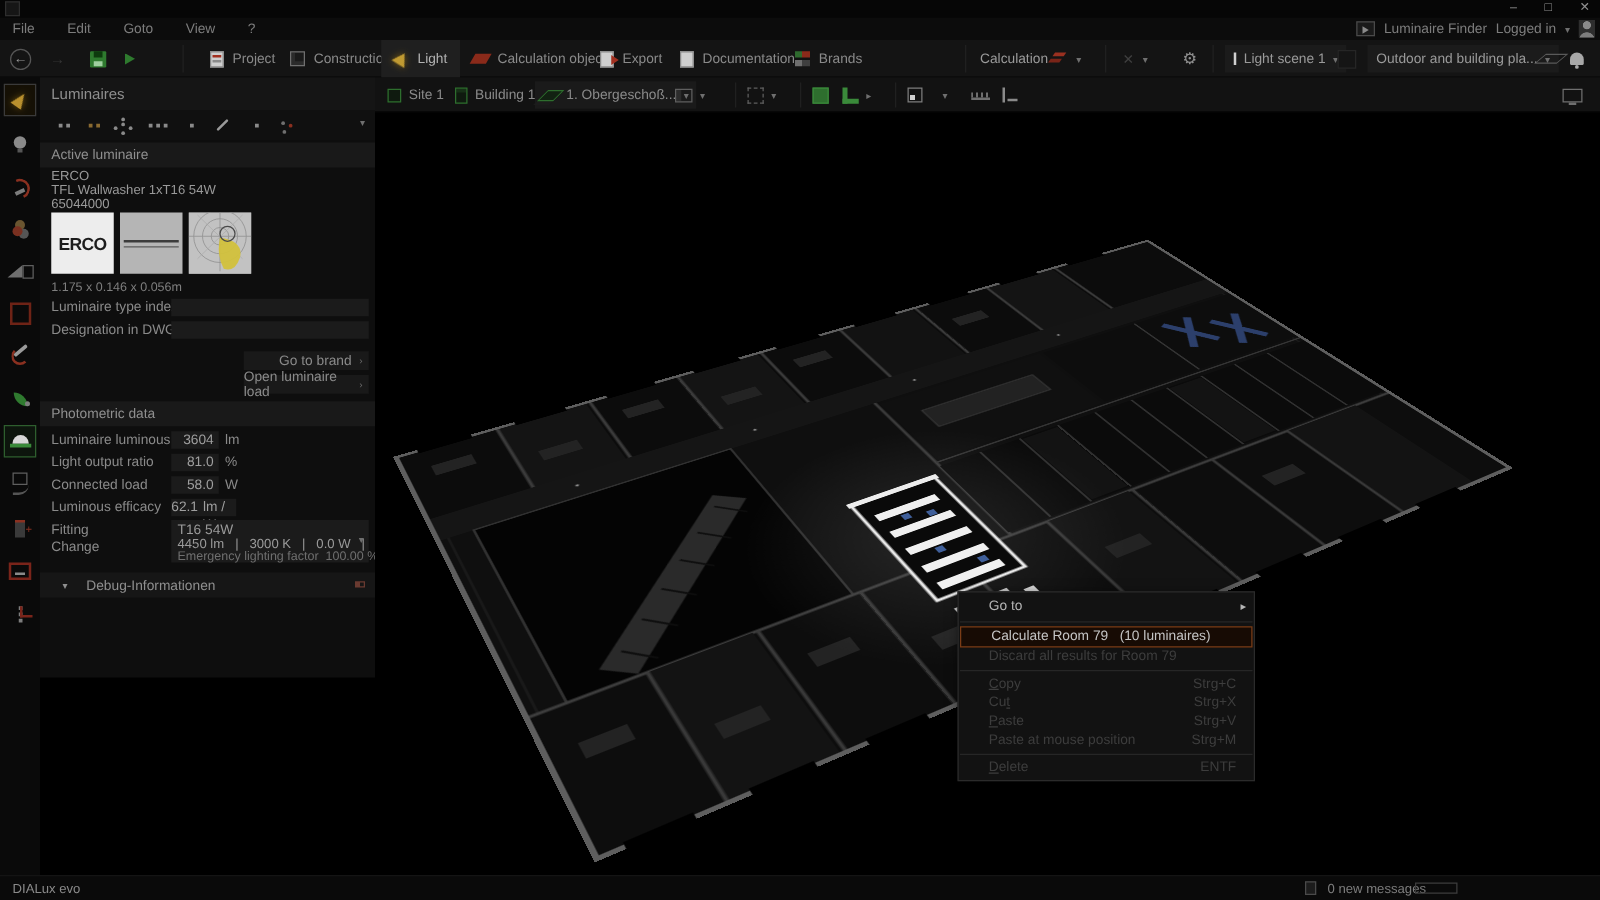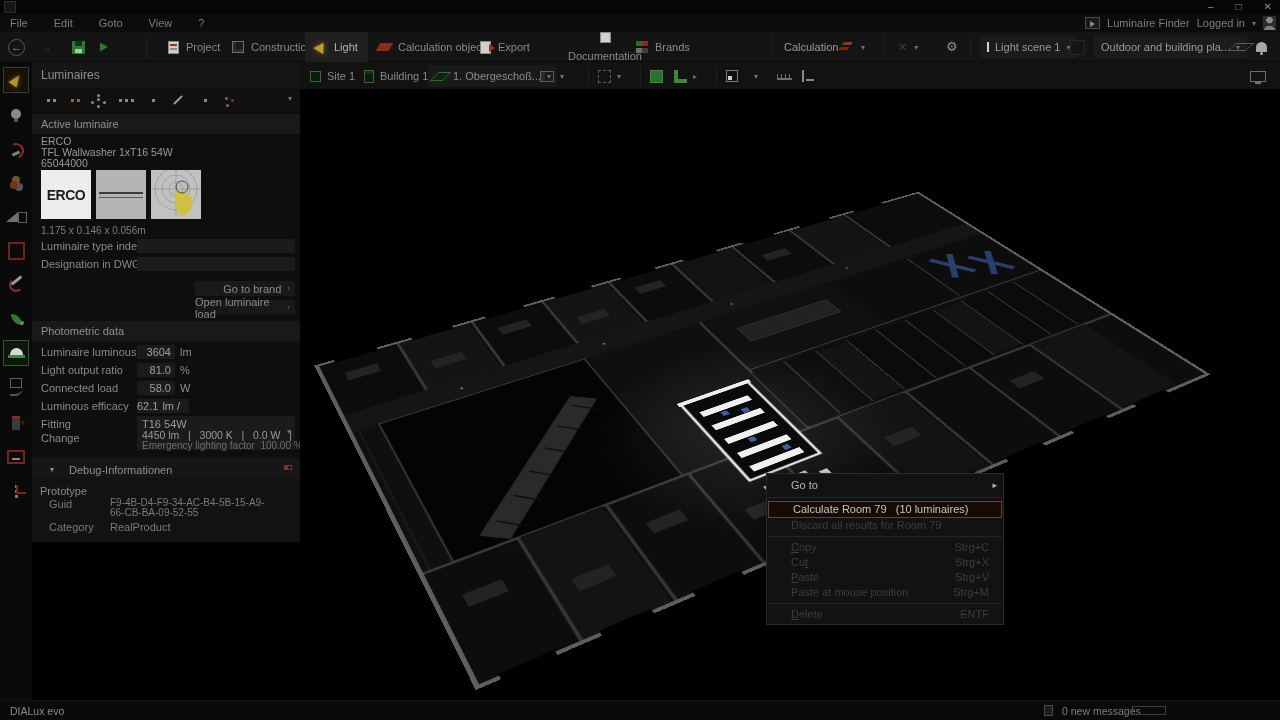--- a/index.html
+++ b/index.html
@@ -226,21 +226,21 @@
       <span>Light</span>
     </div>
     <div class="tab tb-abs" style="left:368px;">
       <span class="ti-calc"></span>
       <span>Calculation objects</span>
     </div>
     <div class="tab tb-abs" style="left:470px;">
       <span class="ti-doc ti-exp"></span>
       <span>Export</span>
     </div>
-    <div class="tab tb-abs" style="left:558px;flex-direction:column;">
+    <div class="tab tb-abs" style="left:534px;">
       <span class="ti-doc"></span>
       <span>Documentation</span>
     </div>
     <div class="tab tb-abs" style="left:626px;">
       <span class="ti-brand"></span>
       <span>Brands</span>
     </div>
 
     <div class="vsep" style="left:772px;"></div>
     <div class="tb-abs" style="left:784px;">
@@ -457,27 +457,20 @@
       <div class="fl" style="top:24px; color:#6f6f6f; font-size:10px;">Emergency lighting factor  100.00 %</div>
       <span class="caret fit-caret">▾</span>
     </div>
 
     <div class="sb-sec" style="top:396px; background:#161616;">
       <span style="display:inline-flex; gap:6px;">
         <span class="caret">▾</span>
         <span>Debug-Informationen</span>
       </span>
       <span class="pin-ico"></span>
-    </div>
-    <div class="debug-wrap">
-      <div class="sb-text" style="left:8px; top:7px; color:#8a8a8a;">Prototype</div>
-      <div class="sb-text" style="left:17px; top:20px; color:#7a7a7a;">Guid</div>
-      <div class="guid-val" style="top:20px;">F9-4B-D4-F9-34-AC-B4-5B-15-A9-66-CB-BA-09-52-55</div>
-      <div class="sb-text" style="left:17px; top:43px; color:#7a7a7a;">Category</div>
-      <div class="sb-text" style="left:78px; top:43px; color:#7a7a7a;">RealProduct</div>
     </div>
   </div>
 
   <div class="viewport">
     <div class="plan3d">
       <svg width="800" height="500" viewBox="0 0 800 500">
         <defs>
           <radialGradient id="roomGlow">
             <stop offset="0%" stop-color="#ffffff" stop-opacity="0.10"></stop>
             <stop offset="100%" stop-color="#ffffff" stop-opacity="0"></stop>

